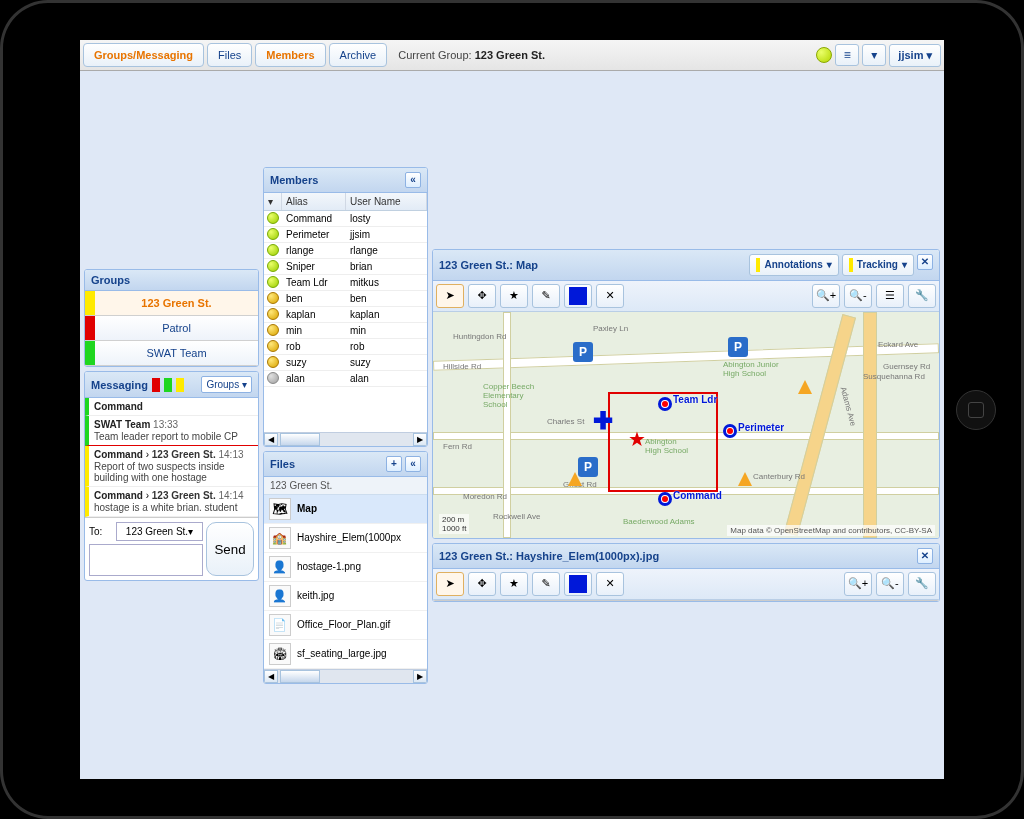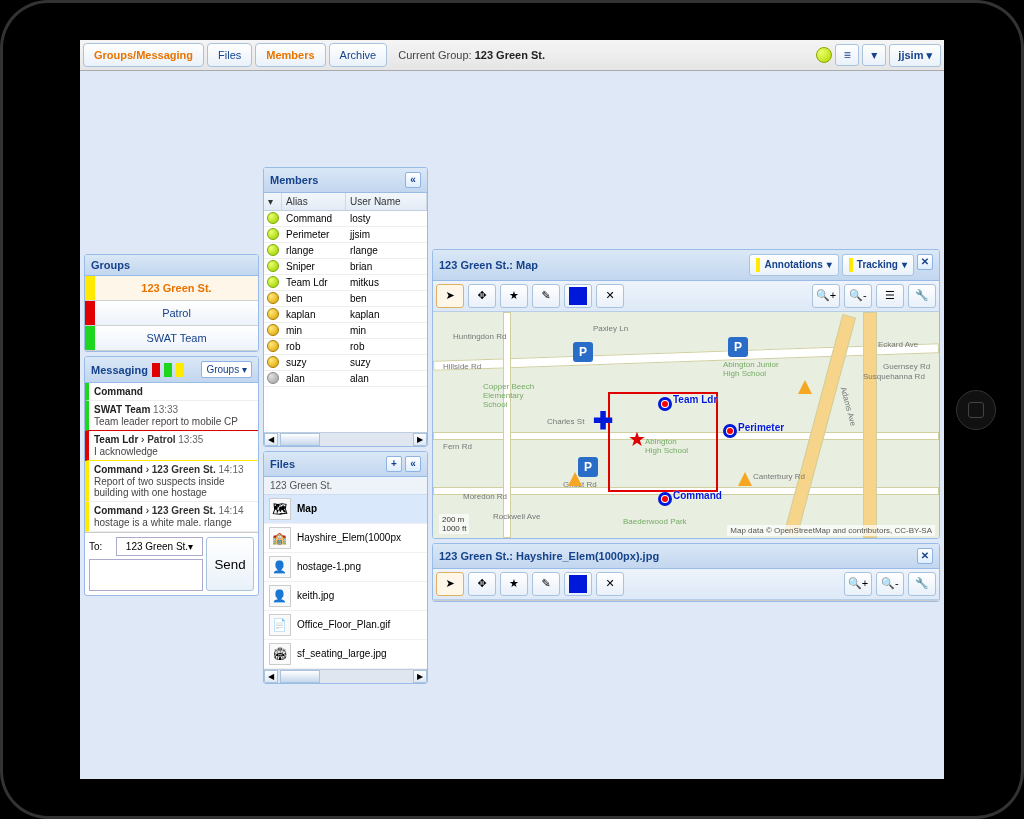--- a/index.html
+++ b/index.html
@@ -174,21 +174,21 @@
   border-top: 1px solid #ccc;
   padding: 4px;
   display: grid;
   grid-template-columns: 24px 1fr 48px;
   grid-template-rows: auto auto;
   gap: 3px;
   font-size: 10px;
 }
 .compose .tolbl { grid-row: 1; grid-column: 1; align-self: center; }
 .compose .todd { grid-row: 1; grid-column: 2; border: 1px solid #aac; padding: 3px; display: flex; align-items: center; justify-content: center; background: #fff; }
-.compose .send { grid-row: 1 / span 2; grid-column: 3; border: 1px solid #a8c3de; background: linear-gradient(#fff,#e9f1f9); border-radius: 3px; }
+.compose .send { grid-row: 1 / span 2; grid-column: 3; border: 1px solid #a8c3de; background: linear-gradient(#fff,#e9f1f9); border-radius: 10px; }
 .compose .msgbox { grid-row: 2; grid-column: 1 / span 2; border: 1px solid #aac; height: 32px; background: #fff; }
 .table-hd { display: flex; background: linear-gradient(#f3f7fb,#e2ebf6); border-bottom: 1px solid #c0d0e0; font-size: 10px; color: #333; }
 .table-hd > div { padding: 3px 4px; border-right: 1px solid #d0d8e4; }
 .th-st { width: 18px; }
 .th-alias { width: 64px; }
 .th-user { flex: 1; }
 .member-row { display: flex; align-items: center; border-bottom: 1px solid #eee; font-size: 10px; }
 .member-row .mball { width: 18px; display: flex; justify-content: center; }
 .member-row .ball { width: 12px; height: 12px; border-radius: 50%; }
 .ball.green { background: radial-gradient(circle at 30% 30%,#eaff6a,#9acd00); border:1px solid #7a0; }
@@ -298,23 +298,22 @@
           <div class="msg-hd">
             <span>Messaging</span>
             <span class="color-box" style="background:#e00000"></span>
             <span class="color-box" style="background:#1fd61f"></span>
             <span class="color-box" style="background:#ffea00"></span>
             <span class="gdd"><span>Groups</span> ▾</span>
           </div>
           <div class="msg-list" id="msg-list">
               <div class="msg" style="border-left-color: rgb(31, 214, 31);"><span class="mfrom">Command</span></div>
               <div class="msg" style="border-left-color: rgb(31, 214, 31); border-bottom: 1px solid rgb(224, 0, 0);"><span class="mfrom">SWAT Team</span> <span class="mtime">13:33</span><div class="mbody">Team leader report to mobile CP</div></div>
-              <div class="msg" style="border-left-color: rgb(224, 0, 0); border-bottom: 1px solid rgb(255, 234, 0);"><span class="mfrom">Team Ldr</span> › <span class="mto">Patrol</span> <span class="mtime">13:35</span><div class="mbody">I acknowledge</div></div>
               <div class="msg" style="border-left-color: rgb(255, 234, 0);"><span class="mfrom">Command</span> › <span class="mto">123 Green St.</span> <span class="mtime">14:13</span><div class="mbody">Report of two suspects inside building with one hostage</div></div>
-              <div class="msg" style="border-left-color: rgb(255, 234, 0);"><span class="mfrom">Command</span> › <span class="mto">123 Green St.</span> <span class="mtime">14:14</span><div class="mbody">hostage is a white male. rlange</div></div>
+              <div class="msg" style="border-left-color: rgb(255, 234, 0);"><span class="mfrom">Command</span> › <span class="mto">123 Green St.</span> <span class="mtime">14:14</span><div class="mbody">hostage is a white brian. student</div></div>
             </div>
           <div class="compose">
             <div class="tolbl">To:</div>
             <div class="todd"><span>123 Green St.</span> ▾</div>
             <button class="send">Send</button>
             <div class="msgbox"></div>
           </div>
         </div>
       </div>
 
@@ -492,21 +491,21 @@
             <div class="road" style="left:0;top:40px;width:100%;height:10px;transform:rotate(-2deg)"></div>
             <div class="road" style="left:0;top:120px;width:100%;height:8px"></div>
             <div class="road" style="left:0;top:175px;width:100%;height:8px"></div>
             <div class="road" style="left:70px;top:0;width:8px;height:100%"></div>
             <div class="road" style="left:380px;top:0;width:14px;height:100%;background:#f6d48a;transform:rotate(15deg)"></div>
             <div class="road" style="left:430px;top:0;width:14px;height:100%;background:#f6d48a"></div>
 
             <div class="roadlabel" style="left:50px;top:70px;width:60px;white-space:normal;color:#7a6;">Copper Beech Elementary School</div>
             <div class="roadlabel" style="left:290px;top:48px;width:60px;white-space:normal;color:#7a6;">Abington Junior High School</div>
             <div class="roadlabel" style="left:212px;top:125px;width:50px;white-space:normal;color:#7a6;">Abington High School</div>
-            <div class="roadlabel" style="left:190px;top:205px;color:#7a6;">Baederwood Park</div>
+            <div class="roadlabel" style="left:190px;top:205px;color:#7a6;">Baederwood Adams</div>
 
             <div class="roadlabel" style="left:20px;top:20px">Huntingdon Rd</div>
             <div class="roadlabel" style="left:160px;top:12px">Paxley Ln</div>
             <div class="roadlabel" style="left:10px;top:50px">Hillside Rd</div>
             <div class="roadlabel" style="left:10px;top:130px">Fern Rd</div>
             <div class="roadlabel" style="left:114px;top:105px">Charles St</div>
             <div class="roadlabel" style="left:130px;top:168px">Ghost Rd</div>
             <div class="roadlabel" style="left:320px;top:160px">Canterbury Rd</div>
             <div class="roadlabel" style="left:30px;top:180px">Moredon Rd</div>
             <div class="roadlabel" style="left:60px;top:200px">Rockwell Ave</div>

